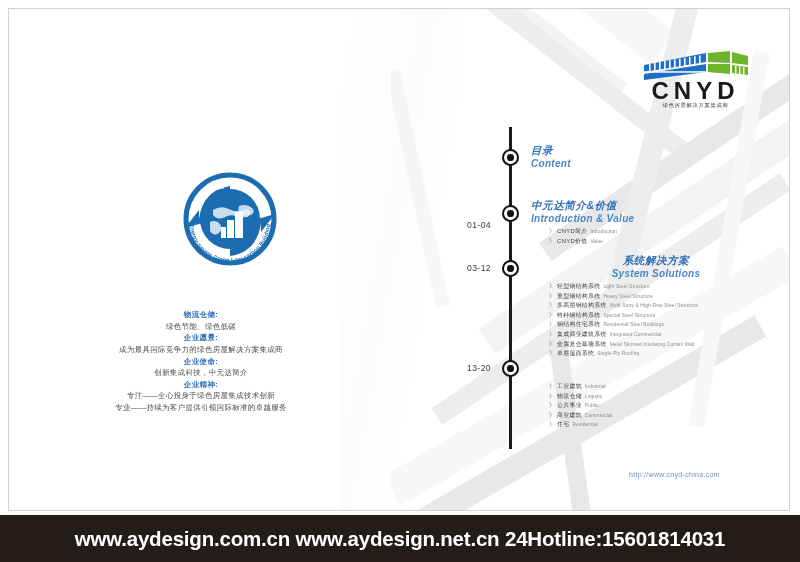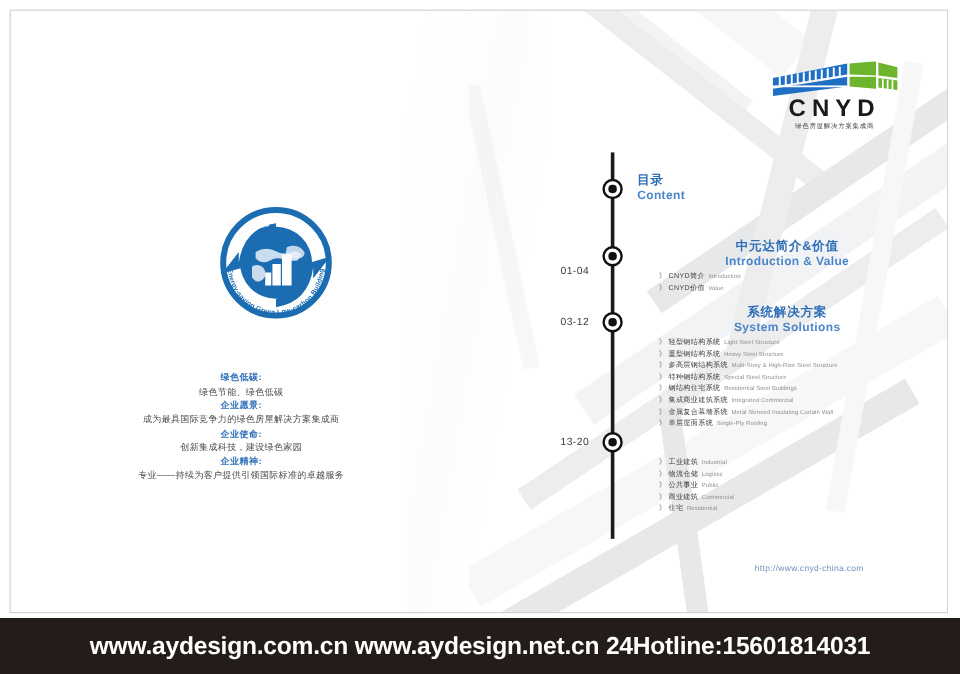--- a/index.html
+++ b/index.html
@@ -57,21 +57,21 @@
 
   
   .right-page{position:absolute;left:382px;top:0;width:400px;height:502px;}
 
   .logo{
     position:absolute;left:242px;top:42px;width:125px;height:62px;
   }
   .logo .logo-mark{position:absolute;left:11px;top:0;width:104px;height:30px;}
   .logo .logo-word{
     position:absolute;left:0;top:30px;width:125px;text-align:center;
-    font-size:20px;font-weight:bold;color:#1a1a1a;letter-spacing:5px;
+    font-size:24px;font-weight:bold;color:#1a1a1a;letter-spacing:5px;
     font-family:"Liberation Sans",sans-serif;line-height:20px;
   }
   .logo .logo-sub{
     position:absolute;left:0;top:51px;width:125px;text-align:center;
     font-size:5.4px;color:#3f3f3f;letter-spacing:.6px;
   }
 
   .timeline{position:absolute;left:0;top:118px;width:400px;height:330px;}
   .spine{
     position:absolute;left:118px;top:0;width:2.6px;height:322px;
@@ -83,21 +83,21 @@
   }
   .node:after{
     content:"";position:absolute;left:50%;top:50%;
     width:6.4px;height:6.4px;margin:-3.2px 0 0 -3.2px;
     border-radius:50%;background:#111111;
   }
   .pages-label{
     position:absolute;width:56px;text-align:right;left:44px;
     font-size:8.6px;color:#3b3b3b;letter-spacing:.4px;
   }
-  .sec{position:absolute;left:140px;width:250px;}
+  .sec{position:absolute;left:140px;width:250px;font-style:italic;}
   .sec-cn{
     font-size:10.5px;font-weight:bold;color:#2f6fb8;letter-spacing:.6px;
     line-height:13px;
   }
   .sec-en{
     font-size:10px;font-weight:bold;color:#4a86c8;letter-spacing:.3px;
     line-height:13px;
   }
   .subs{position:absolute;left:158px;width:250px;}
   .sub{
@@ -169,27 +169,28 @@
         <text font-size="7.2" font-weight="bold" fill="#ffffff" font-family="'Liberation Sans',sans-serif" letter-spacing="1">
           <textPath href="#arcTop" startOffset="50%" text-anchor="middle">建筑节能 · 绿色低碳</textPath>
         </text>
         <text font-size="5.6" font-weight="bold" fill="#1b6cb0" font-family="'Liberation Sans',sans-serif" letter-spacing=".2">
           <textPath href="#arcBot" startOffset="50%" text-anchor="middle">Energy-saving Green Low-carbon Building</textPath>
         </text>
       </svg>
     </div>
 
     <div class="philosophy">
-      <div class="ph-head">绿色低碳:</div>
+      <div class="ph-head">物流仓储:</div>
       <div class="ph-body">绿色节能、绿色低碳</div>
       <div class="ph-head">企业愿景:</div>
       <div class="ph-body">成为最具国际竞争力的绿色房屋解决方案集成商</div>
       <div class="ph-head">企业使命:</div>
-      <div class="ph-body">创新集成科技，建设绿色家园</div>
+      <div class="ph-body">创新集成科技，中元达简介</div>
       <div class="ph-head">企业精神:</div>
+      <div class="ph-body">专注——全心投身于绿色房屋集成技术创新</div>
       <div class="ph-body">专业——持续为客户提供引领国际标准的卓越服务</div>
     </div>
 
   </div>
 
   <div class="right-page">
 
     <div class="logo">
       <div class="logo-mark">
         <svg viewBox="0 0 104 30" width="104" height="30" aria-hidden="true">
@@ -234,21 +235,21 @@
       <div class="spine"></div>
 
       <div class="node" style="top:22px;"></div>
       <div class="sec" style="top:17px;">
         <div class="sec-cn">目录</div>
         <div class="sec-en">Content</div>
       </div>
 
       <div class="node" style="top:78px;"></div>
       <div class="pages-label" style="top:93px;">01-04</div>
-      <div class="sec" style="top:72px;text-align:center;">
+      <div class="sec" style="top:72px;">
         <div class="sec-cn">中元达简介&amp;价值</div>
         <div class="sec-en">Introduction &amp; Value</div>
       </div>
       <div class="subs" style="top:100px;">
         <div class="sub"><span class="chev">》</span><span class="cn">CNYD简介</span><span class="en">Introduction</span></div>
         <div class="sub"><span class="chev">》</span><span class="cn">CNYD价值</span><span class="en">Value</span></div>
       </div>
 
       <div class="node" style="top:133px;"></div>
       <div class="pages-label" style="top:136px;">03-12</div>

